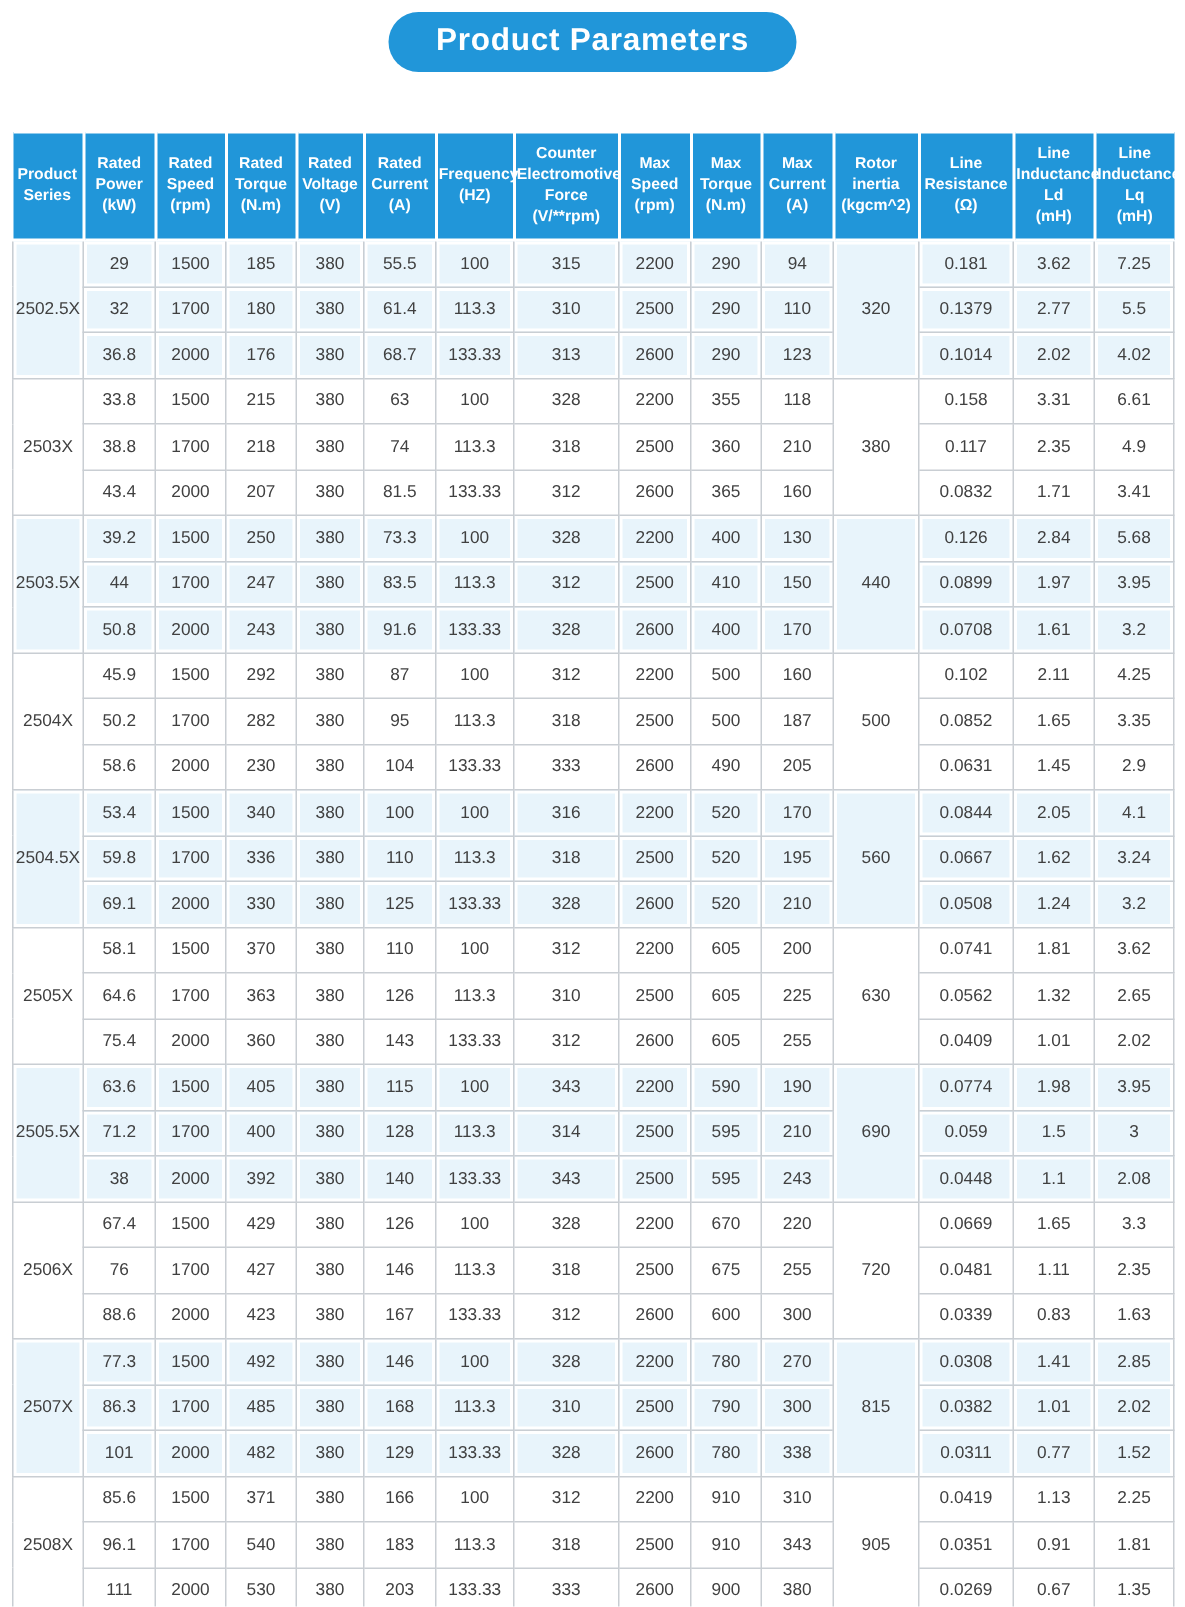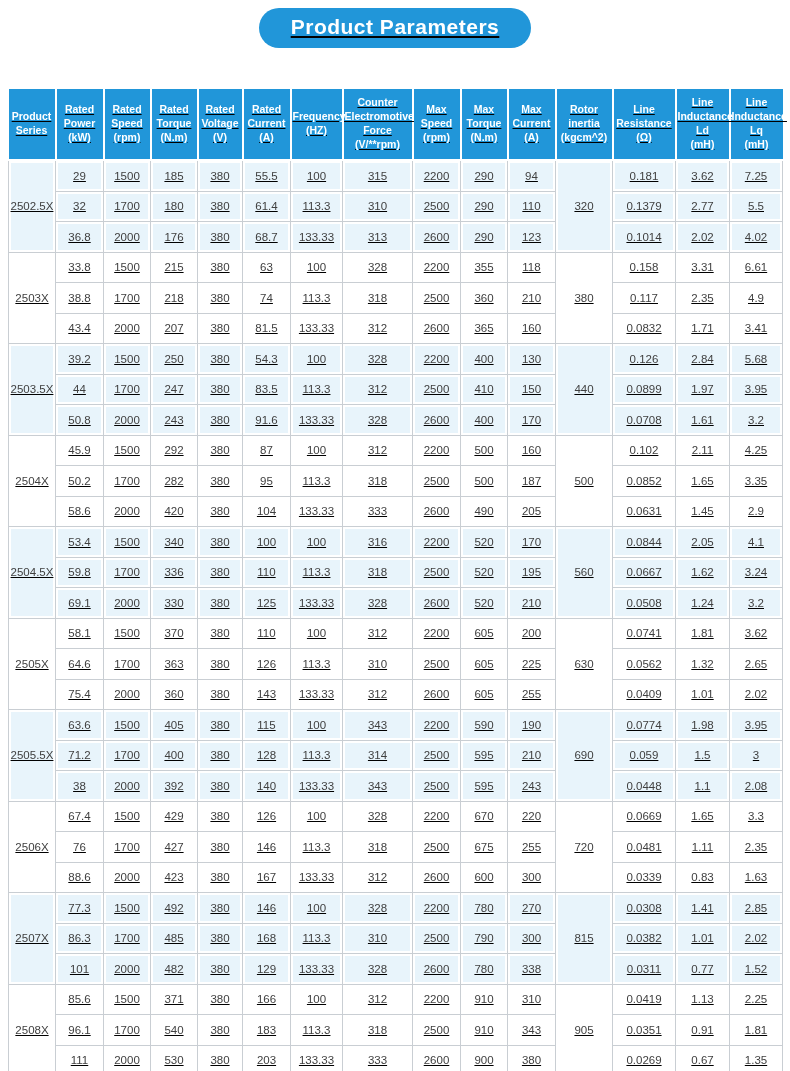--- a/index.html
+++ b/index.html
@@ -2,21 +2,21 @@
 <html style="--accent: #2196d9; --shade: #e8f4fb;"><head>
 <meta charset="utf-8">
 <style>
   html,body{margin:0;padding:0;}
   body{
     width:790px;height:1071px;
     background:#fff;
     font-family:"Liberation Sans","DejaVu Sans",sans-serif;
     -webkit-font-smoothing:antialiased;
   }
-  .page{width:790px;height:1071px;overflow:hidden;text-decoration:underline;}
+  .page{width:790px;height:1071px;overflow:hidden;}
   .pill{
     margin:8px auto 0;
     width:fit-content;
     background:var(--accent,#2196d9);
     color:#fff;
     font-size:21px;
     font-weight:bold;
     letter-spacing:.5px;
     padding:7px 32px 9px;
     border-radius:20px;
@@ -227,21 +227,21 @@
           <td>0.0832</td>
           <td>1.71</td>
           <td>3.41</td>
         </tr>
         <tr class="shaded">
           <td rowspan="3" class="series">2503.5X</td>
           <td>39.2</td>
           <td>1500</td>
           <td>250</td>
           <td>380</td>
-          <td>54.3</td>
+          <td>73.3</td>
           <td>100</td>
           <td>328</td>
           <td>2200</td>
           <td>400</td>
           <td>130</td>
           <td rowspan="3">440</td>
           <td>0.126</td>
           <td>2.84</td>
           <td>5.68</td>
         </tr>
@@ -303,21 +303,21 @@
           <td>2500</td>
           <td>500</td>
           <td>187</td>
           <td>0.0852</td>
           <td>1.65</td>
           <td>3.35</td>
         </tr>
         <tr>
           <td>58.6</td>
           <td>2000</td>
-          <td>420</td>
+          <td>230</td>
           <td>380</td>
           <td>104</td>
           <td>133.33</td>
           <td>333</td>
           <td>2600</td>
           <td>490</td>
           <td>205</td>
           <td>0.0631</td>
           <td>1.45</td>
           <td>2.9</td>

